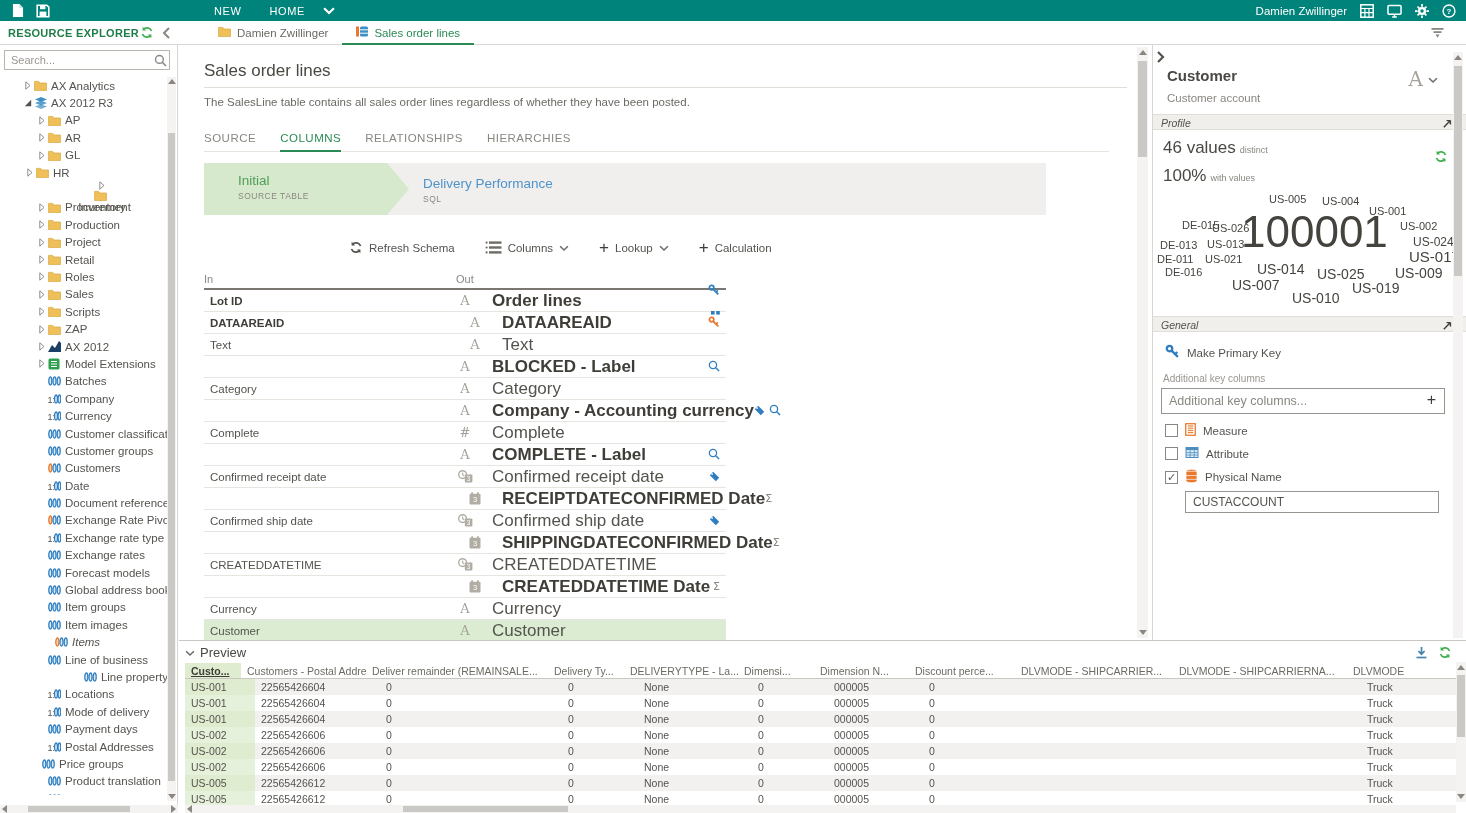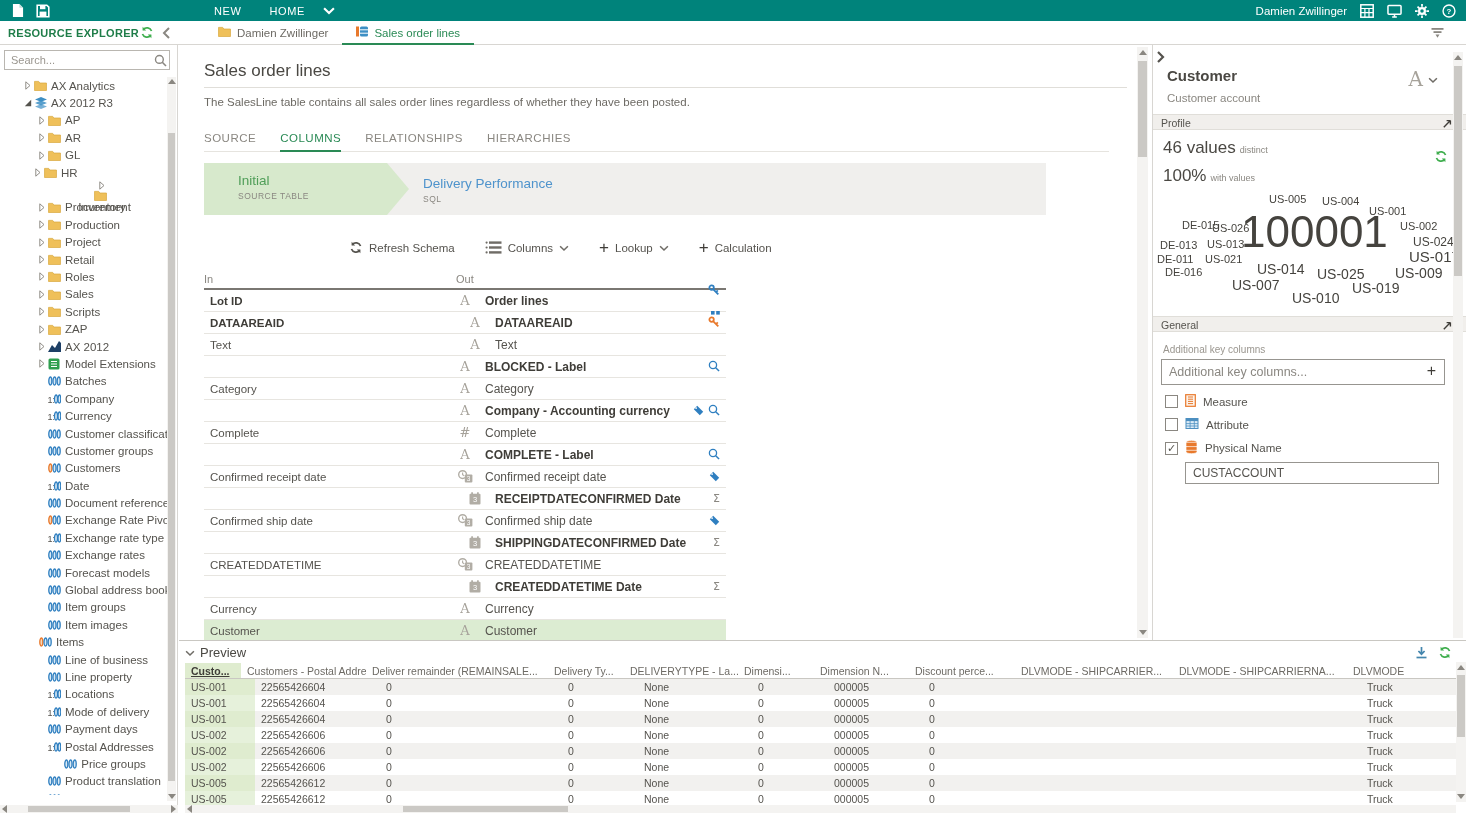--- a/index.html
+++ b/index.html
@@ -81,36 +81,36 @@
   .map-head { display:flex; border-bottom:2px solid #7a7772; padding-bottom:3px; }
   .map-head .mh-in  { width:252px; font-size:11px; color:#8a8781; }
   .map-head .mh-out { font-size:11px; color:#8a8781; }
   .m-row { display:flex; align-items:center; height:22px; border-bottom:1px solid #e7e5e0; cursor:pointer; }
   .m-row.hl { background:#dcecd2; }
   .m-in { width:252px; font-size:11.5px; color:#55534e; padding-left:6px; flex:none; }
   .m-in.b, .m-out-label.b { font-weight:bold; color:#3f3d38; }
   .m-out { display:flex; align-items:center; flex:1; min-width:0; }
   .m-out .oi { width:18px; display:inline-flex; justify-content:center; flex:none; }
   .oi-a { font-family:"DejaVu Serif","Liberation Serif",serif; font-size:13px; color:#a6a29a; }
-  .m-out-label { font-size:12px; color:#55534e; margin-left:11px; white-space:nowrap; }
+  .m-out-label { font-size:17px; color:#55534e; margin-left:18px; white-space:nowrap; }
   .m-out.indent .oi { margin-left:10px; }
   .badges { margin-left:auto; display:flex; align-items:center; gap:4px; padding-right:6px; }
   .badges.stack { flex-direction:column; gap:1px; align-items:flex-end; }
   .sigma { font-size:11px; color:#8a8781; font-family:"DejaVu Sans",sans-serif; }
 
   
   .inspector { position:absolute; left:1152px; top:45px; width:314px; height:595px; border-left:1px solid #d8d6d2;
     background:#fff; overflow:hidden; }
   .insp-collapse { position:absolute; left:4px; top:4px; cursor:pointer; }
   .insp-title { font-size:15px; color:#4a4843; margin:22px 0 0 14px; }
   .insp-type { position:absolute; right:28px; top:22px; display:flex; align-items:center; gap:5px; cursor:pointer; }
   .insp-type .big-a { font-family:"DejaVu Serif","Liberation Serif",serif; font-size:20px; color:#a6a29a; }
   .insp-sub { font-size:11.5px; color:#8a8781; margin:8px 0 0 14px; }
   .sec-head { position:relative; height:16px; background:#f1efec; border-top:1px solid #e0ded9; border-bottom:1px solid #e0ded9;
-    font-size:10.5px; color:#55534e; padding:2px 0 0 8px; margin-top:10px; }
+    font-size:10.5px; color:#55534e; padding:2px 0 0 8px; margin-top:10px;font-style:italic; }
   .sec-head .pin { position:absolute; right:14px; top:3px; }
   .stat-line { display:flex; align-items:baseline; margin:8px 0 0 10px; }
   .stat-big { font-size:17px; color:#4a4843; }
   .stat-small { font-size:9px; color:#8a8781; margin-left:4px; }
   .profile-refresh { position:absolute; right:18px; top:104px; cursor:pointer; }
   .cloud { position:relative; margin:8px 0 0 4px; width:306px; height:118px; }
   .cloud span { position:absolute; color:#45433e; white-space:nowrap; line-height:1; }
   .pk-row { display:flex; align-items:center; gap:7px; margin:12px 0 0 12px; font-size:11.5px; color:#55534e; cursor:pointer; }
   .small-label { font-size:10px; color:#9a968f; margin:12px 0 0 10px; }
   .akc-box { position:relative; margin:4px 0 0 8px; width:284px; height:26px; border:1px solid #979590; background:#fff; }
@@ -315,21 +315,21 @@
               <path d="M0.8 0.8L5 4.5 0.8 8.2z" fill="#fff" stroke="#908d87" stroke-width="1"></path>
             </svg>
           </span>
           <span class="t-icon">
             <svg width="13" height="11" viewBox="0 0 14 12">
               <path d="M0.5 1.5h4.5l1.3 1.8h7.2v8.2H0.5z" fill="#efc05a" stroke="#d9a83f" stroke-width="0.8"></path>
             </svg>
           </span>
           <span class="t-label">GL</span>
         </div>
-        <div class="tree-item" style="padding-left: 32px;">
+        <div class="tree-item" style="padding-left: 24px;">
           <span class="expander">
             <svg width="6" height="9" viewBox="0 0 6 9">
               <path d="M0.8 0.8L5 4.5 0.8 8.2z" fill="#fff" stroke="#908d87" stroke-width="1"></path>
             </svg>
           </span>
           <span class="t-icon">
             <svg width="13" height="11" viewBox="0 0 14 12">
               <path d="M0.5 1.5h4.5l1.3 1.8h7.2v8.2H0.5z" fill="#efc05a" stroke="#d9a83f" stroke-width="0.8"></path>
             </svg>
           </span>
@@ -667,21 +667,21 @@
             <svg width="13" height="10" viewBox="0 0 13 10">
               <g stroke="#2f7fc0" stroke-width="1.3" fill="#d9e9f5">
                 <ellipse cx="2.3" cy="5" rx="1.5" ry="4"></ellipse>
                 <ellipse cx="6.5" cy="5" rx="1.5" ry="4"></ellipse>
                 <ellipse cx="10.7" cy="5" rx="1.5" ry="4"></ellipse>
               </g>
             </svg>
           </span>
           <span class="t-label">Item images</span>
         </div>
-        <div class="tree-item" style="padding-left: 27px;">
+        <div class="tree-item" style="padding-left: 43px; font-style: italic;">
           <span class="expander"></span>
           <span class="t-icon">
             <svg width="13" height="10" viewBox="0 0 13 10">
               <ellipse cx="2.3" cy="5" rx="1.5" ry="4" fill="#f5d6bb" stroke="#e8792c" stroke-width="1.3"></ellipse>
               <g stroke="#2f7fc0" stroke-width="1.3" fill="#d9e9f5">
                 <ellipse cx="6.5" cy="5" rx="1.5" ry="4"></ellipse>
                 <ellipse cx="10.7" cy="5" rx="1.5" ry="4"></ellipse>
               </g>
             </svg>
           </span>
@@ -693,21 +693,21 @@
             <svg width="13" height="10" viewBox="0 0 13 10">
               <g stroke="#2f7fc0" stroke-width="1.3" fill="#d9e9f5">
                 <ellipse cx="2.3" cy="5" rx="1.5" ry="4"></ellipse>
                 <ellipse cx="6.5" cy="5" rx="1.5" ry="4"></ellipse>
                 <ellipse cx="10.7" cy="5" rx="1.5" ry="4"></ellipse>
               </g>
             </svg>
           </span>
           <span class="t-label">Line of business</span>
         </div>
-        <div class="tree-item" style="padding-left: 36px;">
+        <div class="tree-item" style="padding-left: 36px; justify-content: flex-end;">
           <span class="expander"></span>
           <span class="t-icon">
             <svg width="13" height="10" viewBox="0 0 13 10">
               <g stroke="#2f7fc0" stroke-width="1.3" fill="#d9e9f5">
                 <ellipse cx="2.3" cy="5" rx="1.5" ry="4"></ellipse>
                 <ellipse cx="6.5" cy="5" rx="1.5" ry="4"></ellipse>
                 <ellipse cx="10.7" cy="5" rx="1.5" ry="4"></ellipse>
               </g>
             </svg>
           </span>
@@ -758,21 +758,21 @@
             <svg width="13" height="10" viewBox="0 0 13 10">
               <text x="-0.5" y="8.5" font-size="9" fill="#55534e" font-family="sans-serif">1:</text>
               <g stroke="#2f7fc0" stroke-width="1.3" fill="#d9e9f5">
                 <ellipse cx="8" cy="5" rx="1.5" ry="4"></ellipse>
                 <ellipse cx="11.4" cy="5" rx="1.4" ry="4"></ellipse>
               </g>
             </svg>
           </span>
           <span class="t-label">Postal Addresses</span>
         </div>
-        <div class="tree-item" style="padding-left: 30px; justify-content: center;">
+        <div class="tree-item" style="padding-left: 30px;">
           <span class="expander"></span>
           <span class="t-icon">
             <svg width="13" height="10" viewBox="0 0 13 10">
               <g stroke="#2f7fc0" stroke-width="1.3" fill="#d9e9f5">
                 <ellipse cx="2.3" cy="5" rx="1.5" ry="4"></ellipse>
                 <ellipse cx="6.5" cy="5" rx="1.5" ry="4"></ellipse>
                 <ellipse cx="10.7" cy="5" rx="1.5" ry="4"></ellipse>
               </g>
             </svg>
           </span>
@@ -1190,20 +1190,27 @@
         <span style="left: 195px; top: 87px; font-size: 14px;">US-019</span>
         <span style="left: 135px; top: 97px; font-size: 14px;">US-010</span>
       </div>
 
     <div class="sec-head" style="margin-top:4px;">
       <span>General</span>
       <span class="pin"><svg width="9" height="9" viewBox="0 0 9 9">
             <path d="M0.8 8.2L7.4 1.6M7.4 1.6H3.6M7.4 1.6v3.8" stroke="#3f3d38" stroke-width="1.4" fill="none"></path>
           </svg></span>
     </div>
+    <div class="pk-row">
+      <span><svg width="15" height="15" viewBox="0 0 12 12">
+            <circle cx="3.6" cy="3.6" r="2.2" fill="none" stroke="#2f7fc0" stroke-width="1.8"></circle>
+            <path d="M5.3 5.3l5 5M8.1 8.1l1.7-1.7" stroke="#2f7fc0" stroke-width="1.8" fill="none"></path>
+          </svg></span>
+      <span>Make Primary Key</span>
+    </div>
     <div class="small-label">Additional key columns</div>
     <div class="akc-box">
       <input class="akc-input" placeholder="Additional key columns..." style="">
       <span class="akc-plus">+</span>
     </div>
 
     <div class="chk-row">
       <span class="chk"></span>
       <span><svg width="11" height="13" viewBox="0 0 11 13">
             <rect x="0.7" y="0.7" width="9.6" height="11.6" fill="#fdf3ea" stroke="#e8792c" stroke-width="1.2"></rect>

